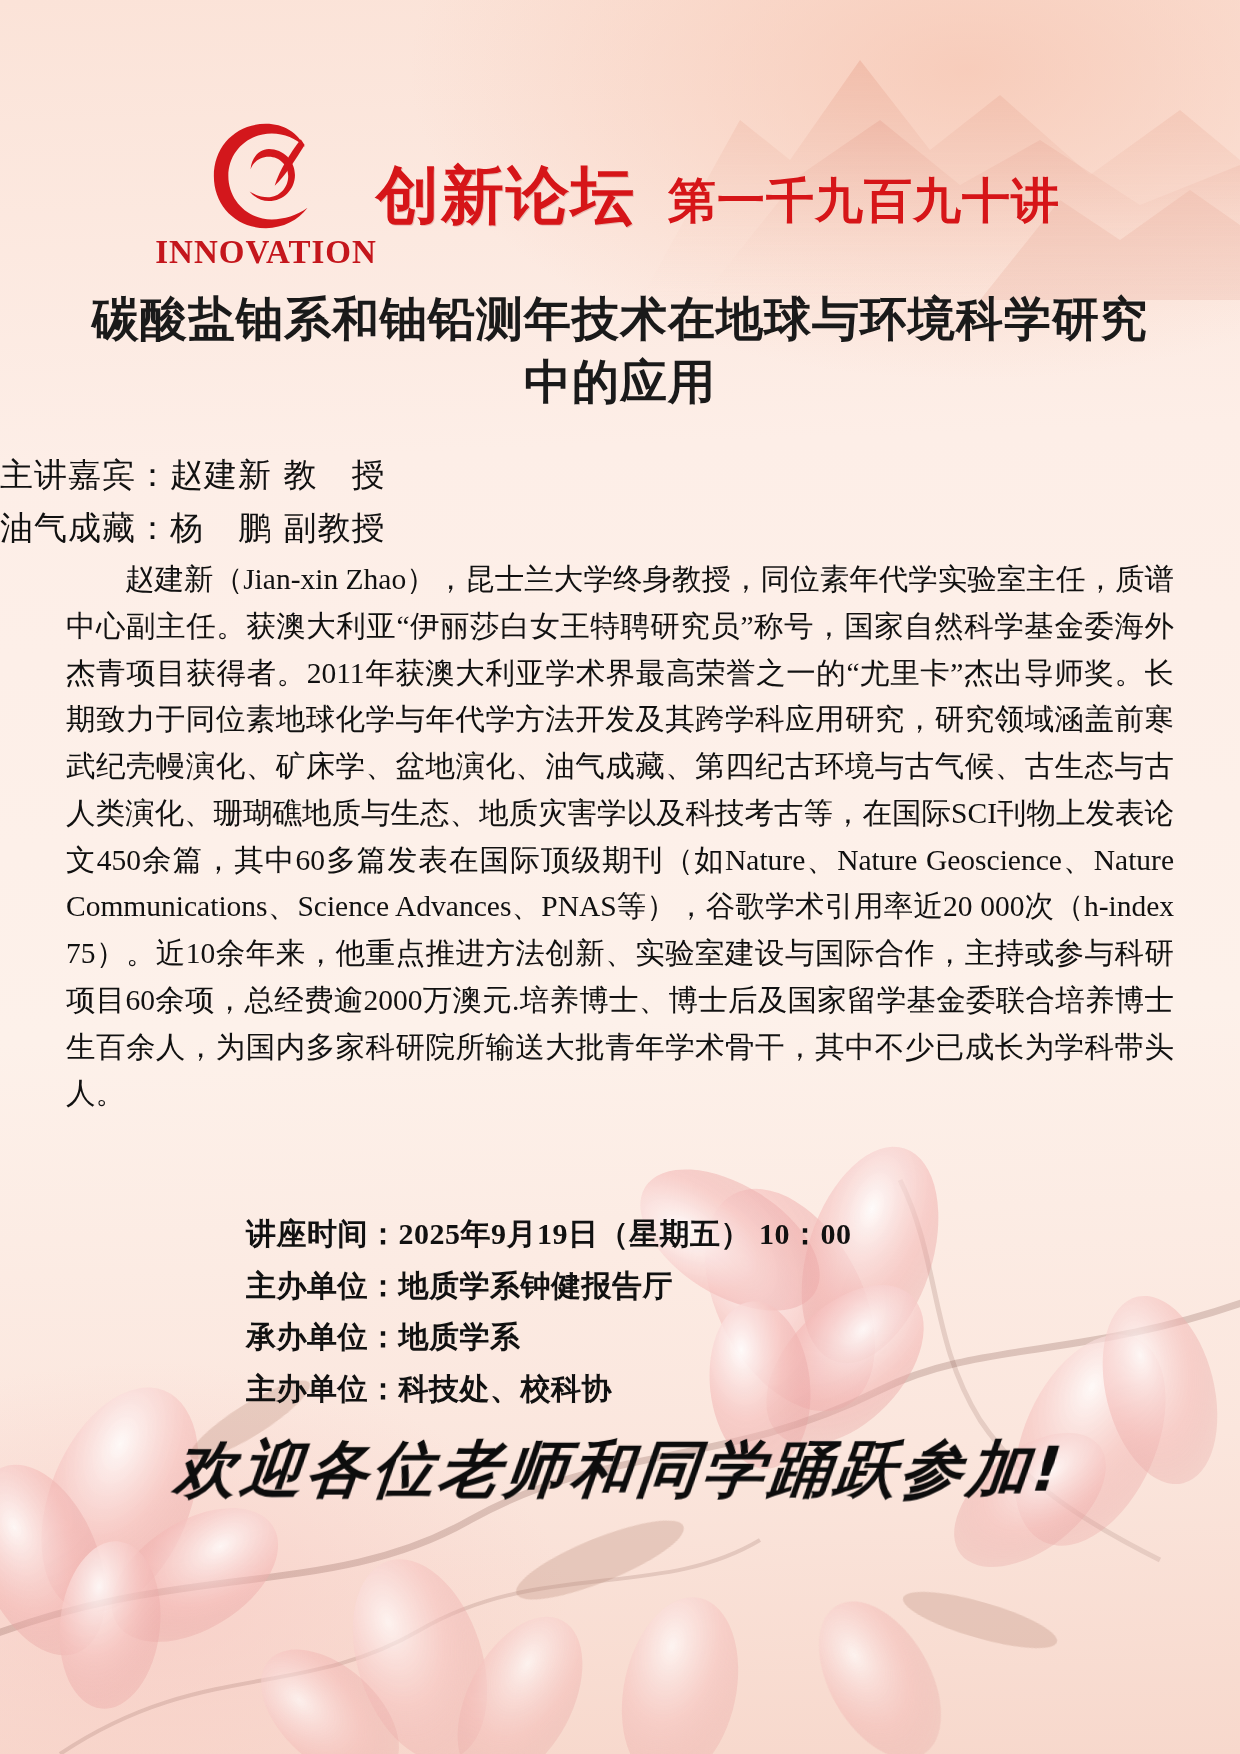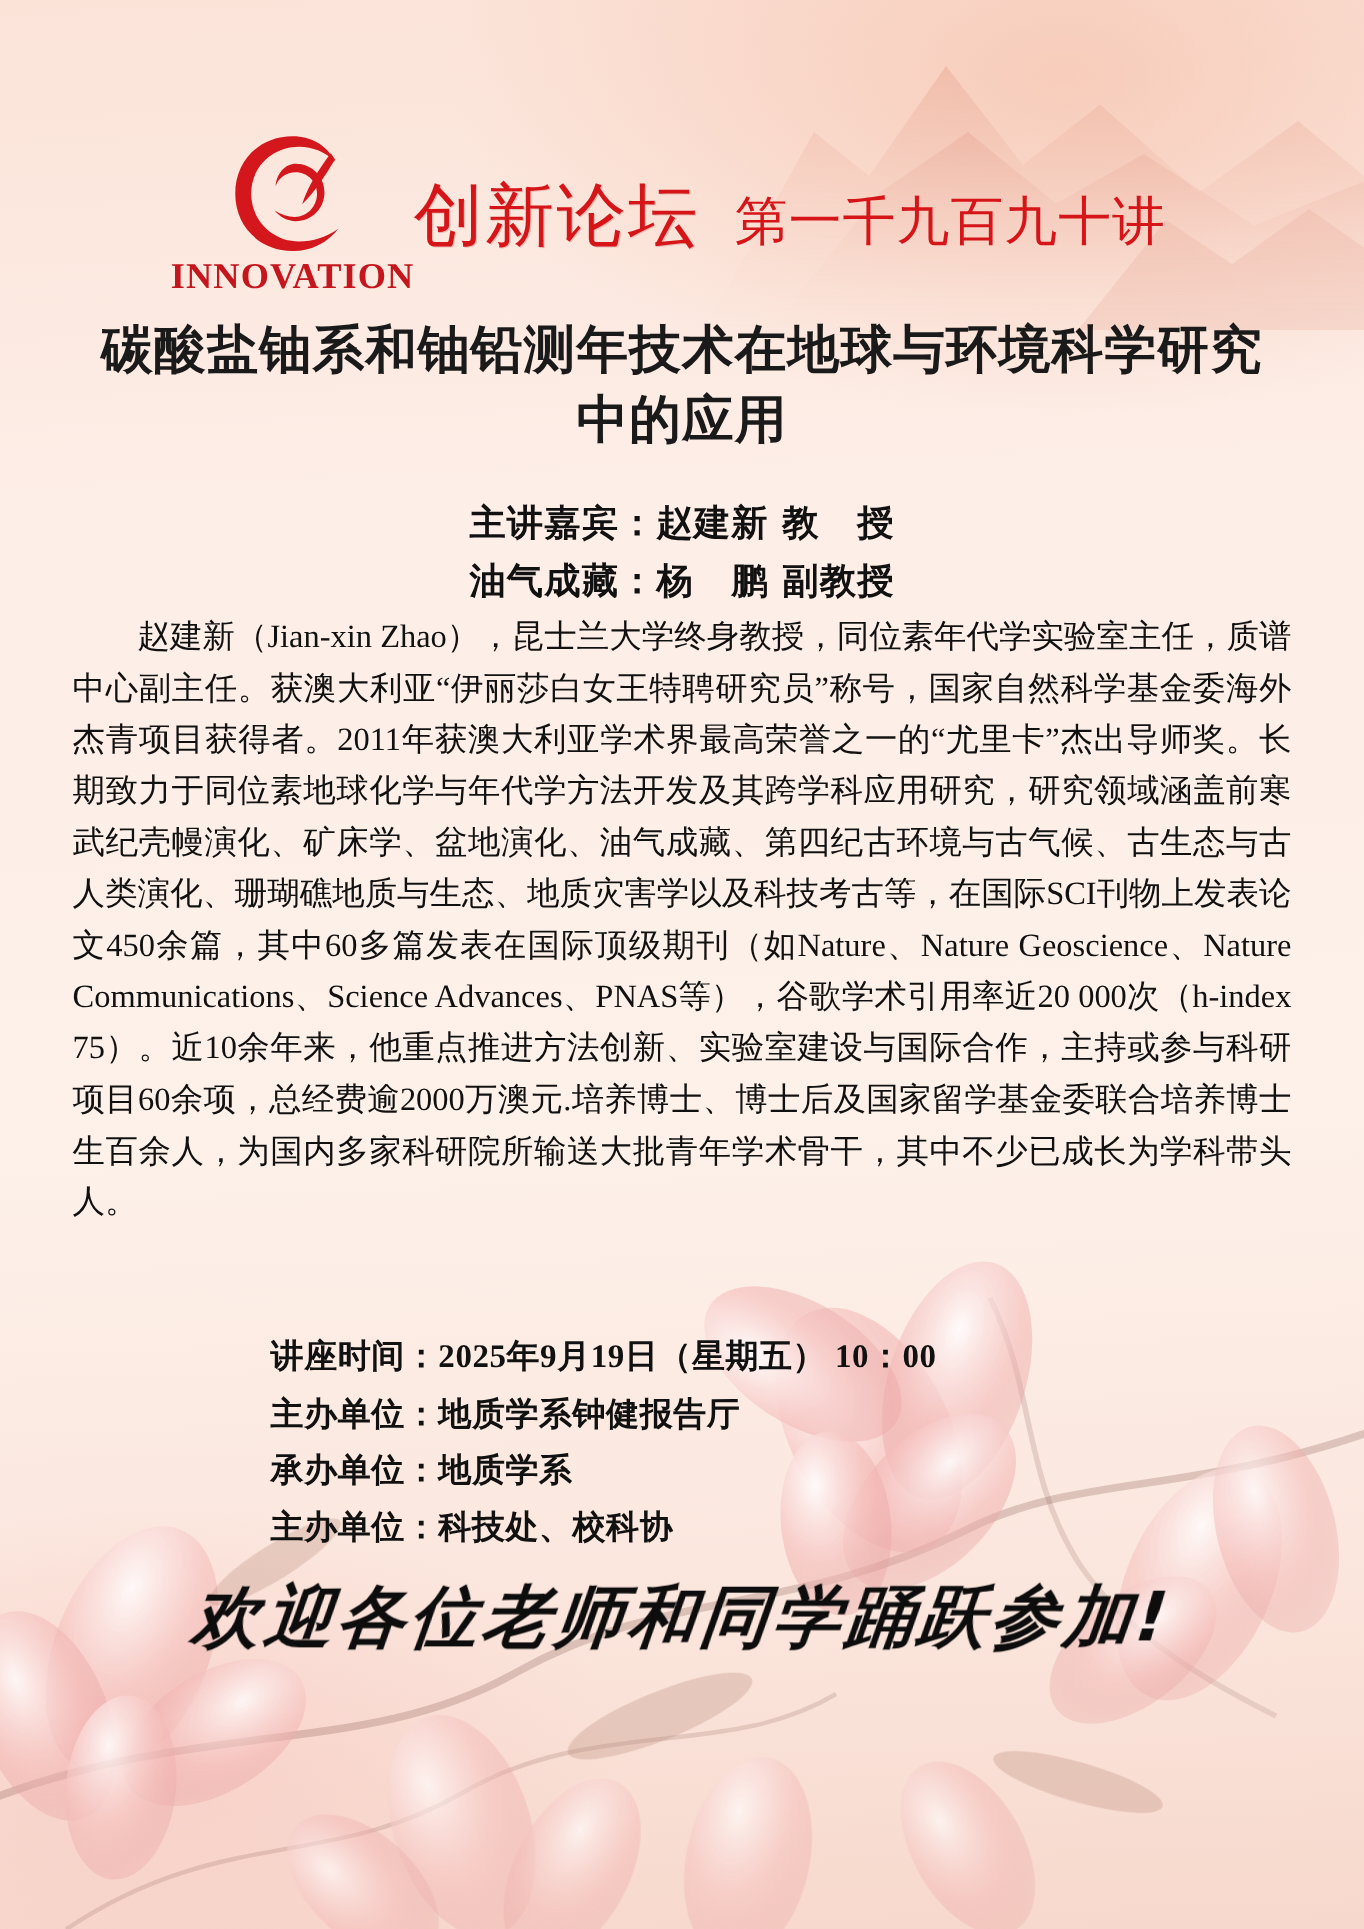--- a/index.html
+++ b/index.html
@@ -60,29 +60,29 @@
     color: #c4161c;
     font-family: "Liberation Serif", serif;
     font-size: 33px;
     letter-spacing: 1px;
     font-weight: 600;
     margin-top: 2px;
   }
   .brand {
     color: #d61518;
     font-family: "DejaVu Sans", sans-serif;
-    font-weight: normal;
+    font-weight: bold;
     font-size: 63px;
     letter-spacing: 2px;
     text-shadow: 1px 1px 0 rgba(140,0,0,0.18);
   }
   .lecture-no {
     color: #d61518;
     font-family: "DejaVu Sans", sans-serif;
-    font-weight: normal;
+    font-weight: bold;
     font-size: 48px;
     letter-spacing: 1px;
     margin-left: 14px;
     margin-top: 10px;
   }
 
   
   .title {
     position: absolute;
     top: 292px;
@@ -95,25 +95,24 @@
     font-weight: 600;
     letter-spacing: 1px;
     font-family: Liberation Mono, monospace;
   }
 
   
   .speakers {
     position: absolute;
     top: 448px;
     left: 0; right: 0;
-    text-align: center;
     font-size: 33px;
     line-height: 1.62;
     color: #111;
-    font-weight: 700;
+    font-weight: 400;
     font-family: "DejaVu Sans", sans-serif;
     letter-spacing: 1px;
   }
 
   
   .bio {
     position: absolute;
     top: 556px;
     left: 66px;
     width: 1108px;

